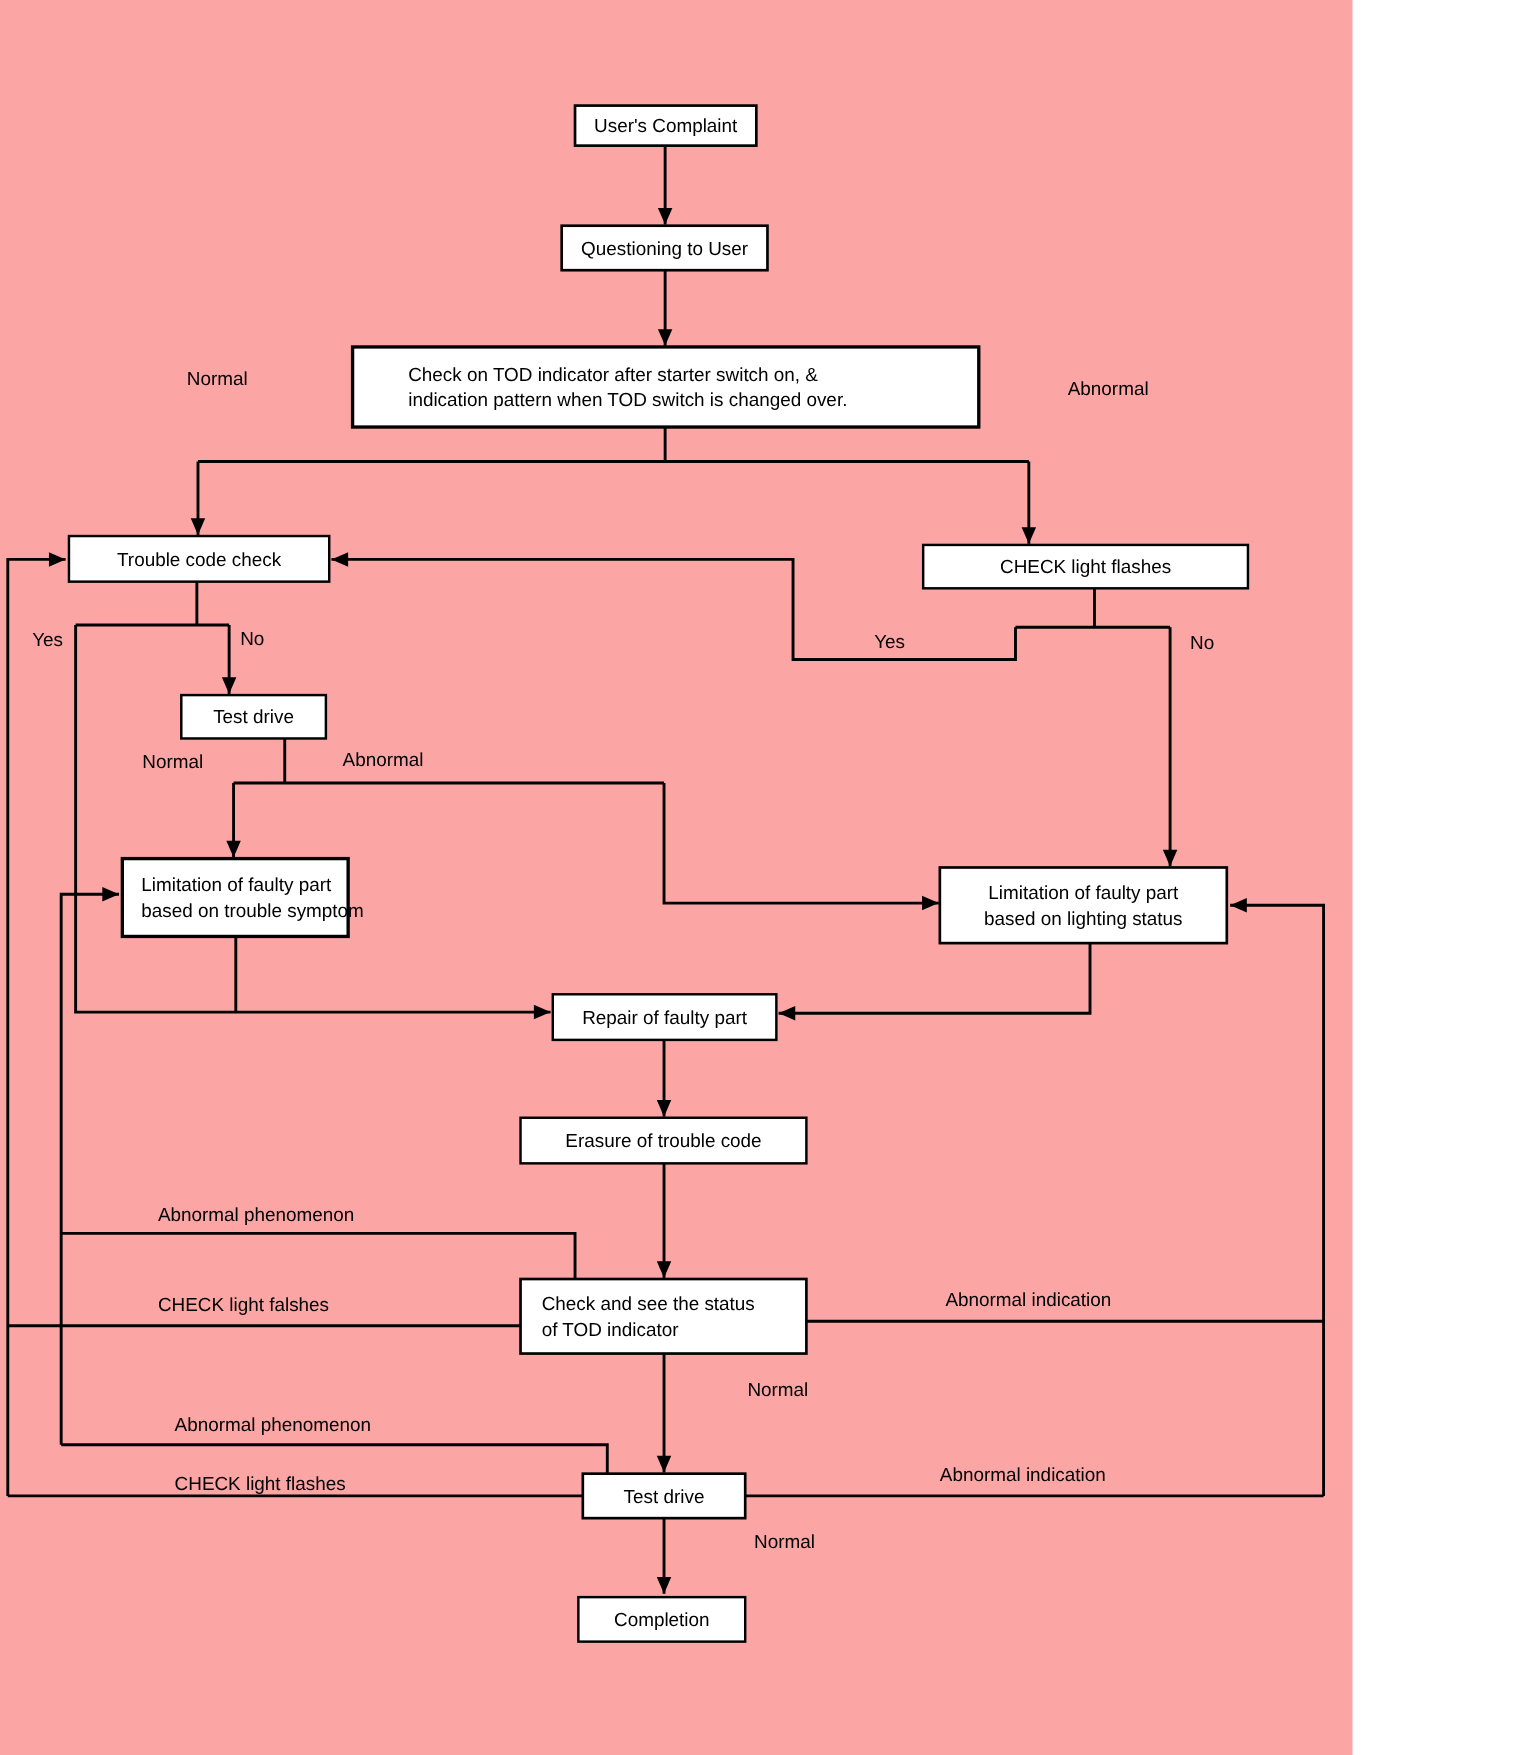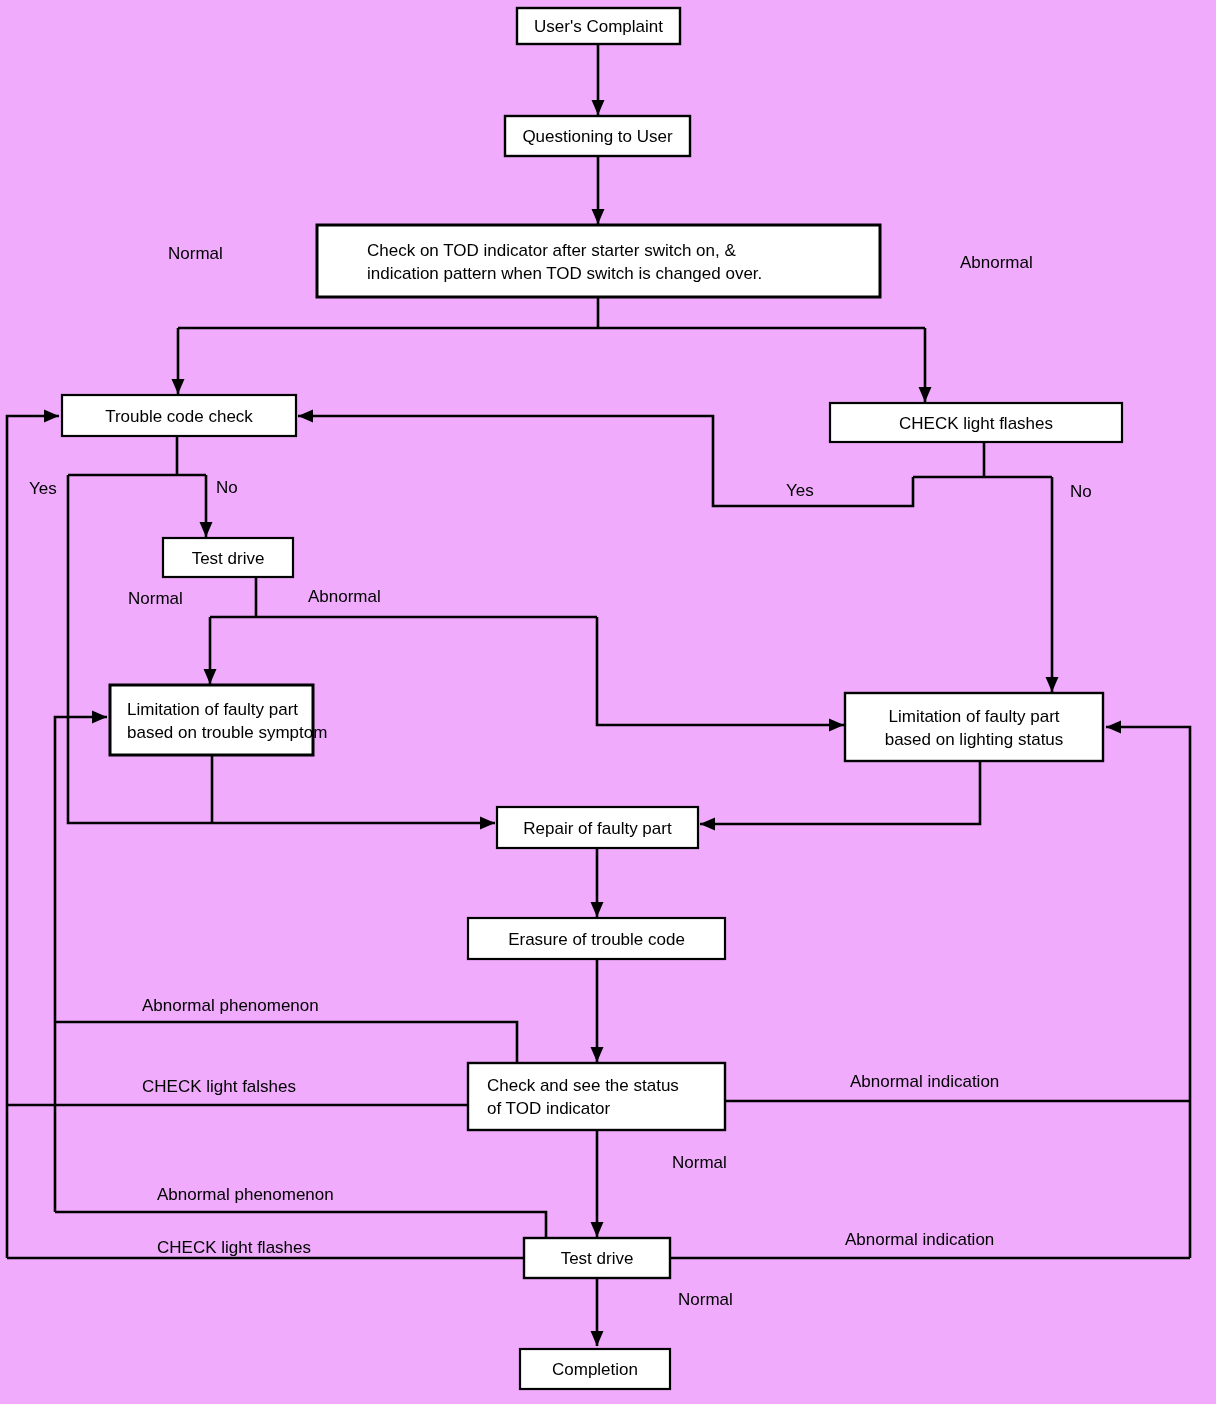--- a/index.html
+++ b/index.html
@@ -1,16 +1,16 @@
 <!DOCTYPE html>
 <html><head>
 <meta charset="utf-8">
 <style>
   html,body{margin:0;padding:0;background:#ffffff;}
-  .canvas{position:relative;width:1216px;height:1404px;background:#f0abfc;overflow:hidden;}
+  .canvas{position:relative;width:1082px;height:1404px;background:#fca5a5;overflow:hidden;}
   svg{position:absolute;left:0;top:0;width:100%;height:100%;}
   svg text{font-family:"Liberation Sans","DejaVu Sans",sans-serif;font-size:17px;fill:#000000;}
 </style>
 </head>
 <body>
 
 <div class="canvas">
   <svg id="fc" xmlns="http://www.w3.org/2000/svg" viewBox="0 0 1216 1404">
       <g>
         <polyline points="598,44 598,115" fill="none" stroke="#000000" stroke-width="2.6"></polyline>

